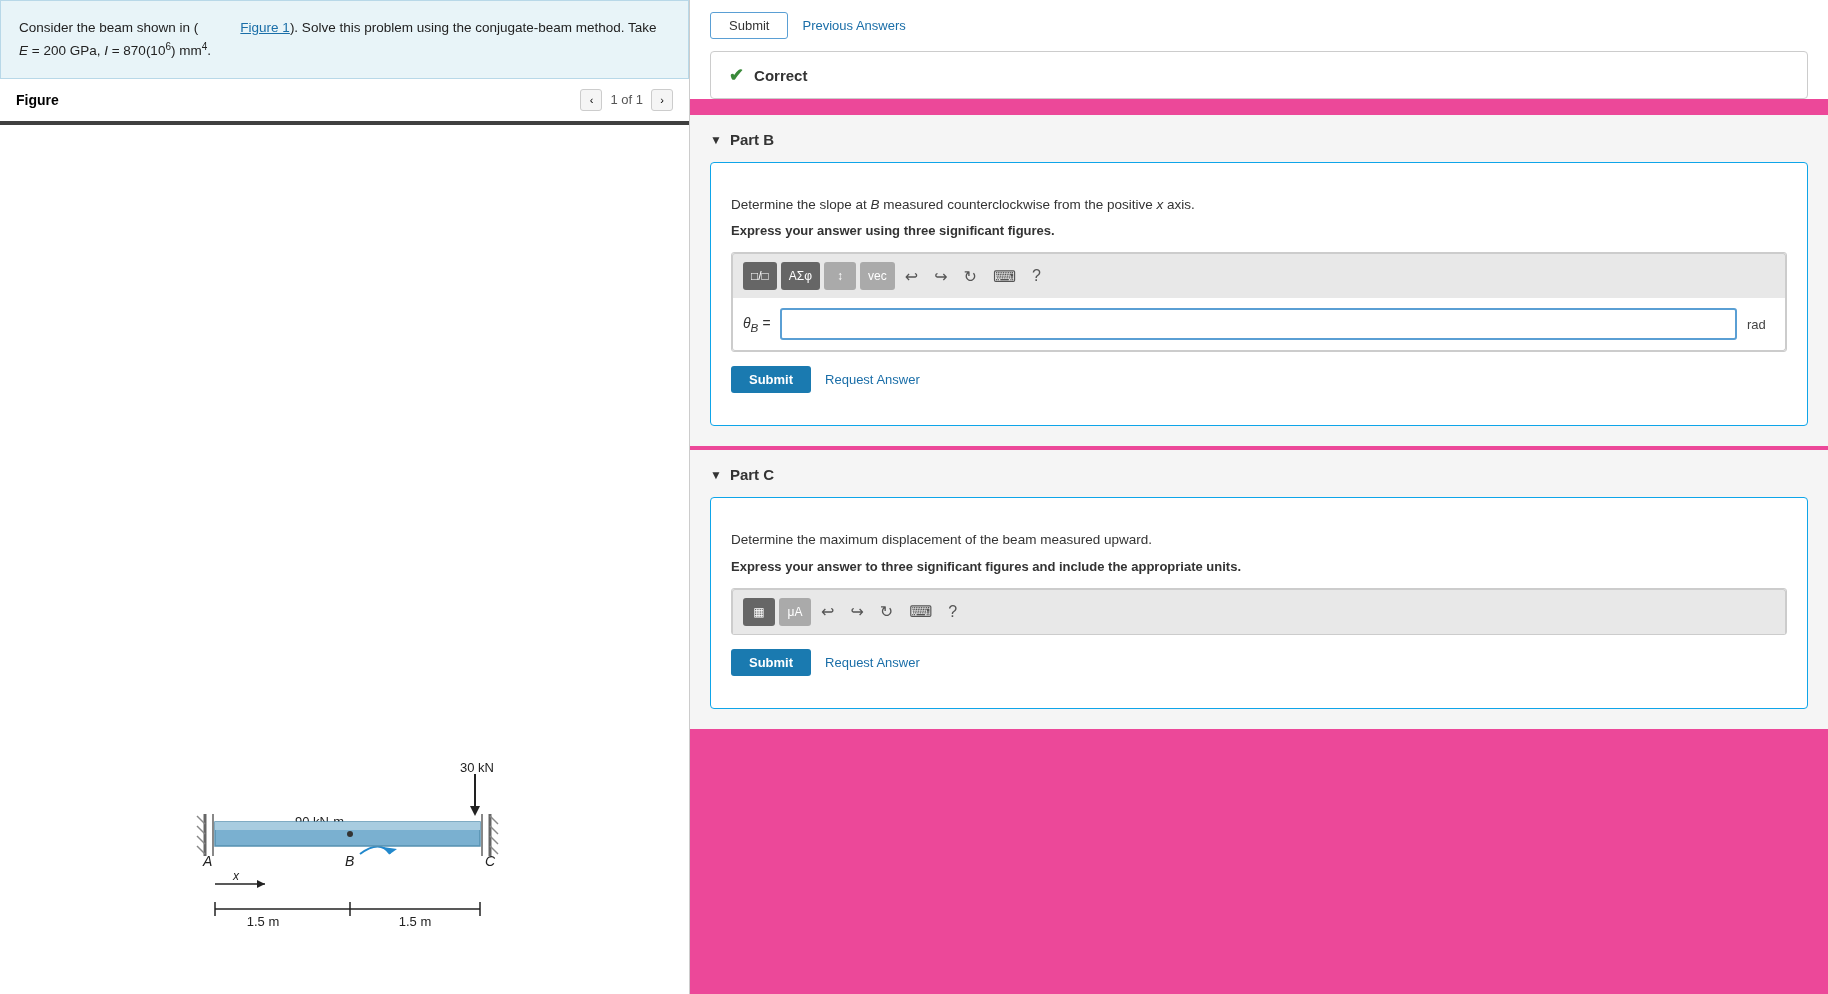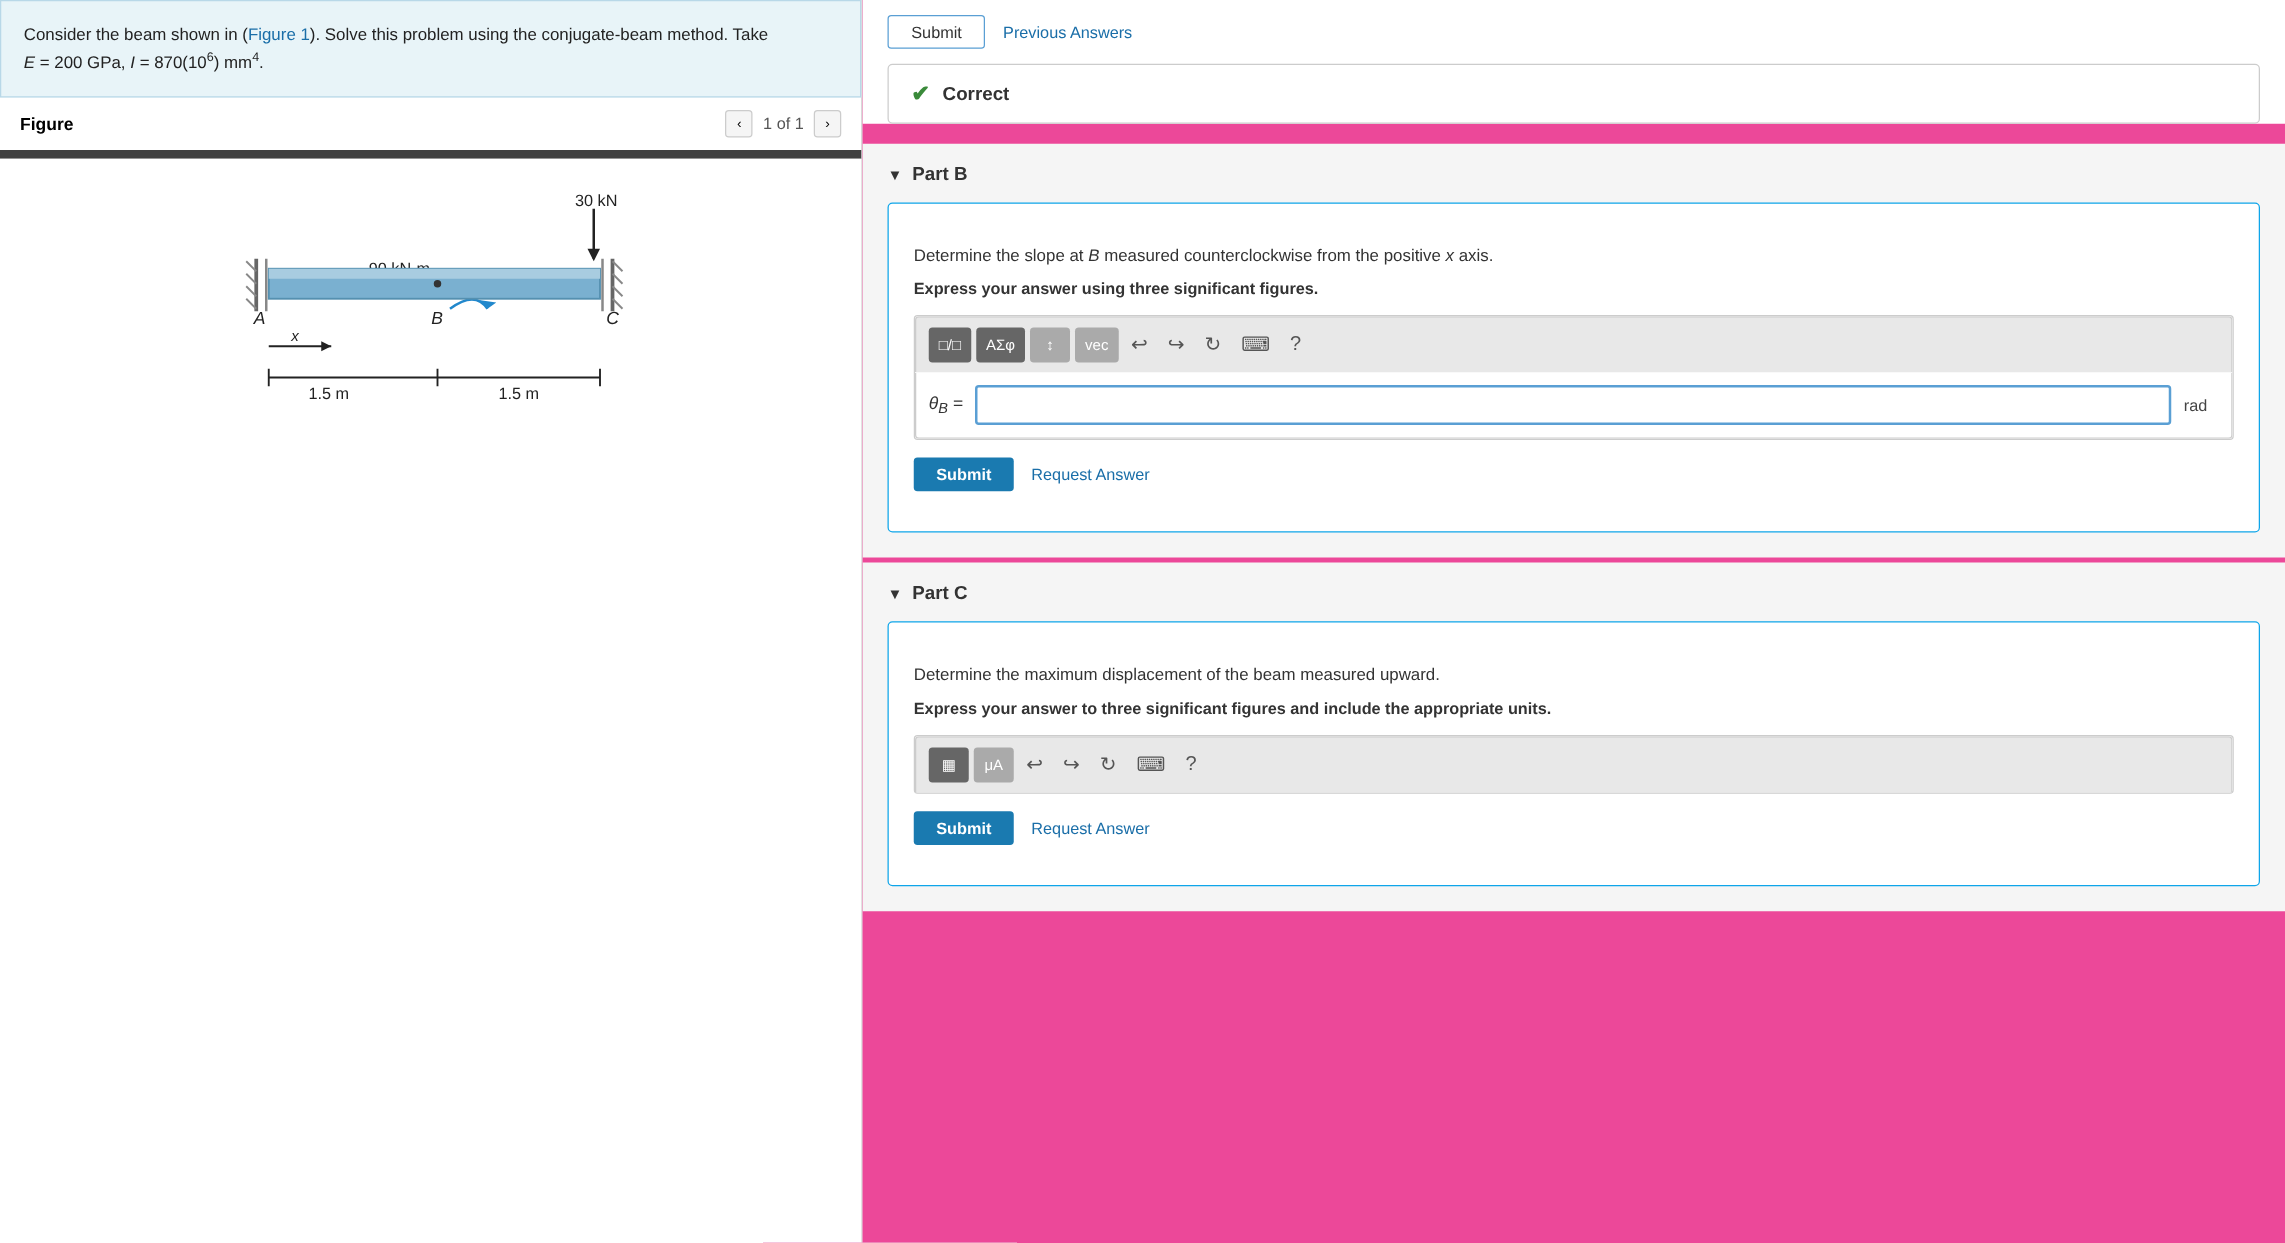--- a/index.html
+++ b/index.html
@@ -24,34 +24,36 @@
     .problem-statement {
       background: #e8f4f8;
       border: 1px solid #b8d8e8;
       padding: 16px 18px;
       font-size: 13.5px;
       line-height: 1.6;
       color: #222;
     }
     .problem-statement a {
       color: #1a6ea8;
+      text-decoration: underline;
+      margin-left: 42px;
     }
 
     .figure-area {
       flex: 1;
       padding: 0;
       display: flex;
       flex-direction: column;
     }
     .figure-header {
       display: flex;
       align-items: center;
       justify-content: space-between;
       padding: 10px 16px;
-      border-bottom: 7px solid #404040;
+      border-bottom: 4px solid #404040;
     }
     .figure-title {
       font-weight: bold;
       font-size: 14px;
     }
     .figure-nav {
       display: flex;
       align-items: center;
       gap: 8px;
       font-size: 13px;
@@ -62,21 +64,21 @@
       border: 1px solid #ccc;
       background: #f5f5f5;
       border-radius: 3px;
       cursor: pointer;
       display: flex; align-items: center; justify-content: center;
       font-size: 11px;
     }
     .figure-content {
       flex: 1;
       display: flex;
-      align-items: flex-start;
+      align-items: flex-end;
       justify-content: center;
       padding: 20px;
       background: #fff;
     }
 
     
     .right-panel {
       flex: 1;
       background: #ec4899;
       overflow-y: auto;

